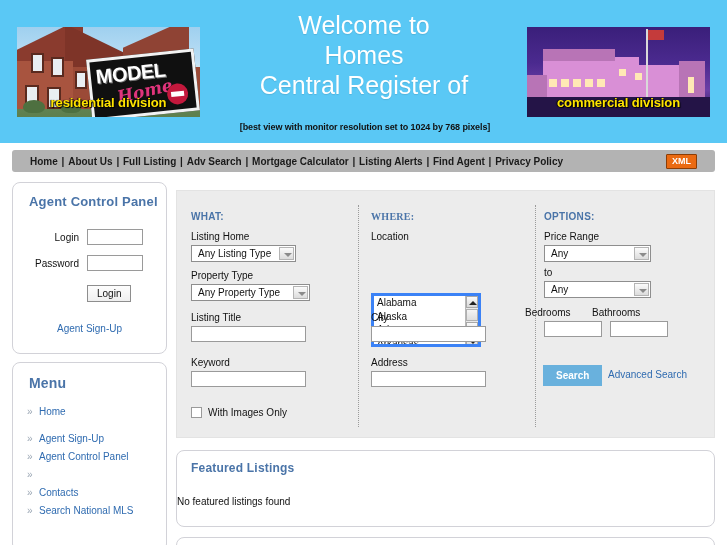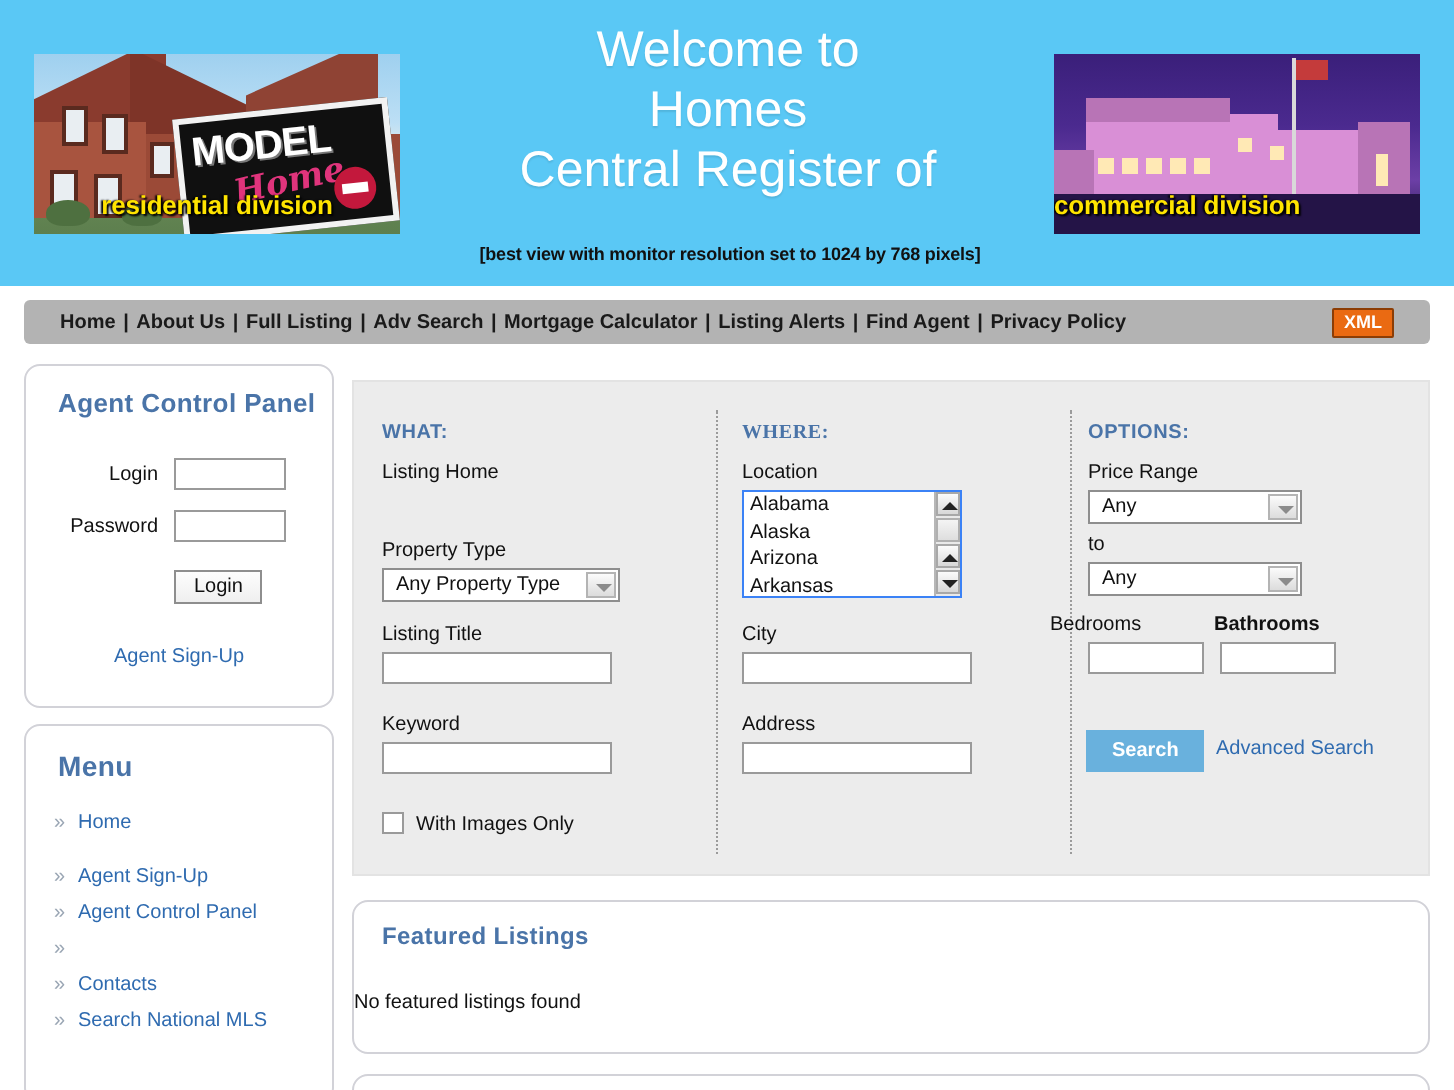--- a/index.html
+++ b/index.html
@@ -100,21 +100,21 @@
   .com-bld {
     position:absolute; background:#d98fd6;
   }
   .com-bld2 { position:absolute; background:#b874b6; }
   .com-win { position:absolute; background:#ffe9b5; }
   .com-pole { position:absolute; left:119px; top:2px; width:2px; height:72px; background:#d9d9d9; }
   .com-flag { position:absolute; left:121px; top:3px; width:16px; height:10px; background:#c43b3b; }
   .com-ground { position:absolute; left:0; bottom:0; width:183px; height:20px; background:#241447; }
   #com-caption {
     position:absolute; left:0; bottom:7px;
-    width:183px; 
+    width:183px; text-align:center;
     color:#ffe400; font-size:13px; font-weight:bold;
     text-shadow: 1px 1px 1px #000, -1px 0 1px #000;
     letter-spacing:-0.1px;
   }
 
   
   #navbar {
     position:absolute; left:12px; top:150px;
     width: 703px; height: 22px;
     background:#b3b3b3;
@@ -246,24 +246,25 @@
     border:1px solid #b4b4b4;
   }
   .fakesel .arrowbox:after {
     content:""; position:absolute; left:4px; top:5px;
     border-left:4px solid transparent;
     border-right:4px solid transparent;
     border-top:4px solid #8b8b8b;
   }
   #loc-list {
     position:absolute;
-    border:1px solid #3b82f6;
+    border:3px solid #3b82f6;
     background:#ffffff;
     width:110px; height:54px;
     overflow:hidden;
+    margin-top:48px;
   }
   .loc-opt {
     font-size:10px; color:#111;
     padding:0 3px; line-height:13.5px;
   }
   #loc-scroll {
     position:absolute; right:0; top:0;
     width:13px; height:52px;
     background:#e9e9e9;
     border-left:1px solid #b7b7b7;
@@ -435,20 +436,24 @@
 </div>
 
 <div id="search-panel">
 
   <div class="vdiv" style="left:181px;"></div>
   <div class="vdiv" style="left:358px;"></div>
 
   <div class="col-head" style="position:absolute; left:14px; top:20px;">WHAT:</div>
 
   <div class="fld-label" style="position:absolute; left:14px; top:40px;">Listing Home</div>
+  <div class="fakesel" style="position:absolute; left:14px; top:54px; width:105px;">
+    <span>Any Listing Type</span>
+    <span class="arrowbox"></span>
+  </div>
 
   <div class="fld-label" style="position:absolute; left:14px; top:79px;">Property Type</div>
   <div class="fakesel" style="position:absolute; left:14px; top:93px; width:119px;">
     <span>Any Property Type</span>
     <span class="arrowbox"></span>
   </div>
 
   <div class="fld-label" style="position:absolute; left:14px; top:121px;">Listing Title</div>
   <input class="txtbox" style="position: absolute; left: 14px; top: 135px; width: 115px;" type="text" value="">
 
@@ -493,21 +498,21 @@
 
   <div class="fld-label" style="position:absolute; left:367px; top:76px;">to</div>
   <div class="fakesel" style="position:absolute; left:367px; top:90px; width:107px;">
     <span>Any</span>
     <span class="arrowbox"></span>
   </div>
 
   <div class="fld-label" style="position:absolute; left:348px; top:116px;">Bedrooms</div>
   <input class="txtbox" style="position: absolute; left: 367px; top: 130px; width: 58px;" type="text" value="">
 
-  <div class="fld-label" style="position:absolute; left:430px; top:116px;font-weight:bold;">Bathrooms</div>
+  <div class="fld-label" style="position:absolute; left:415px; top:116px;">Bathrooms</div>
   <input class="txtbox" style="position: absolute; left: 433px; top: 130px; width: 58px;" type="text" value="">
 </div>
 
 <button id="search-btn">Search</button>
 <a href="#" id="adv-search-link">Advanced Search</a>
 
 <div id="featured-panel" class="panel">
   <div id="featured-title" class="panel-title">Featured Listings</div>
   <div id="featured-empty">No featured listings found</div>
 </div>

